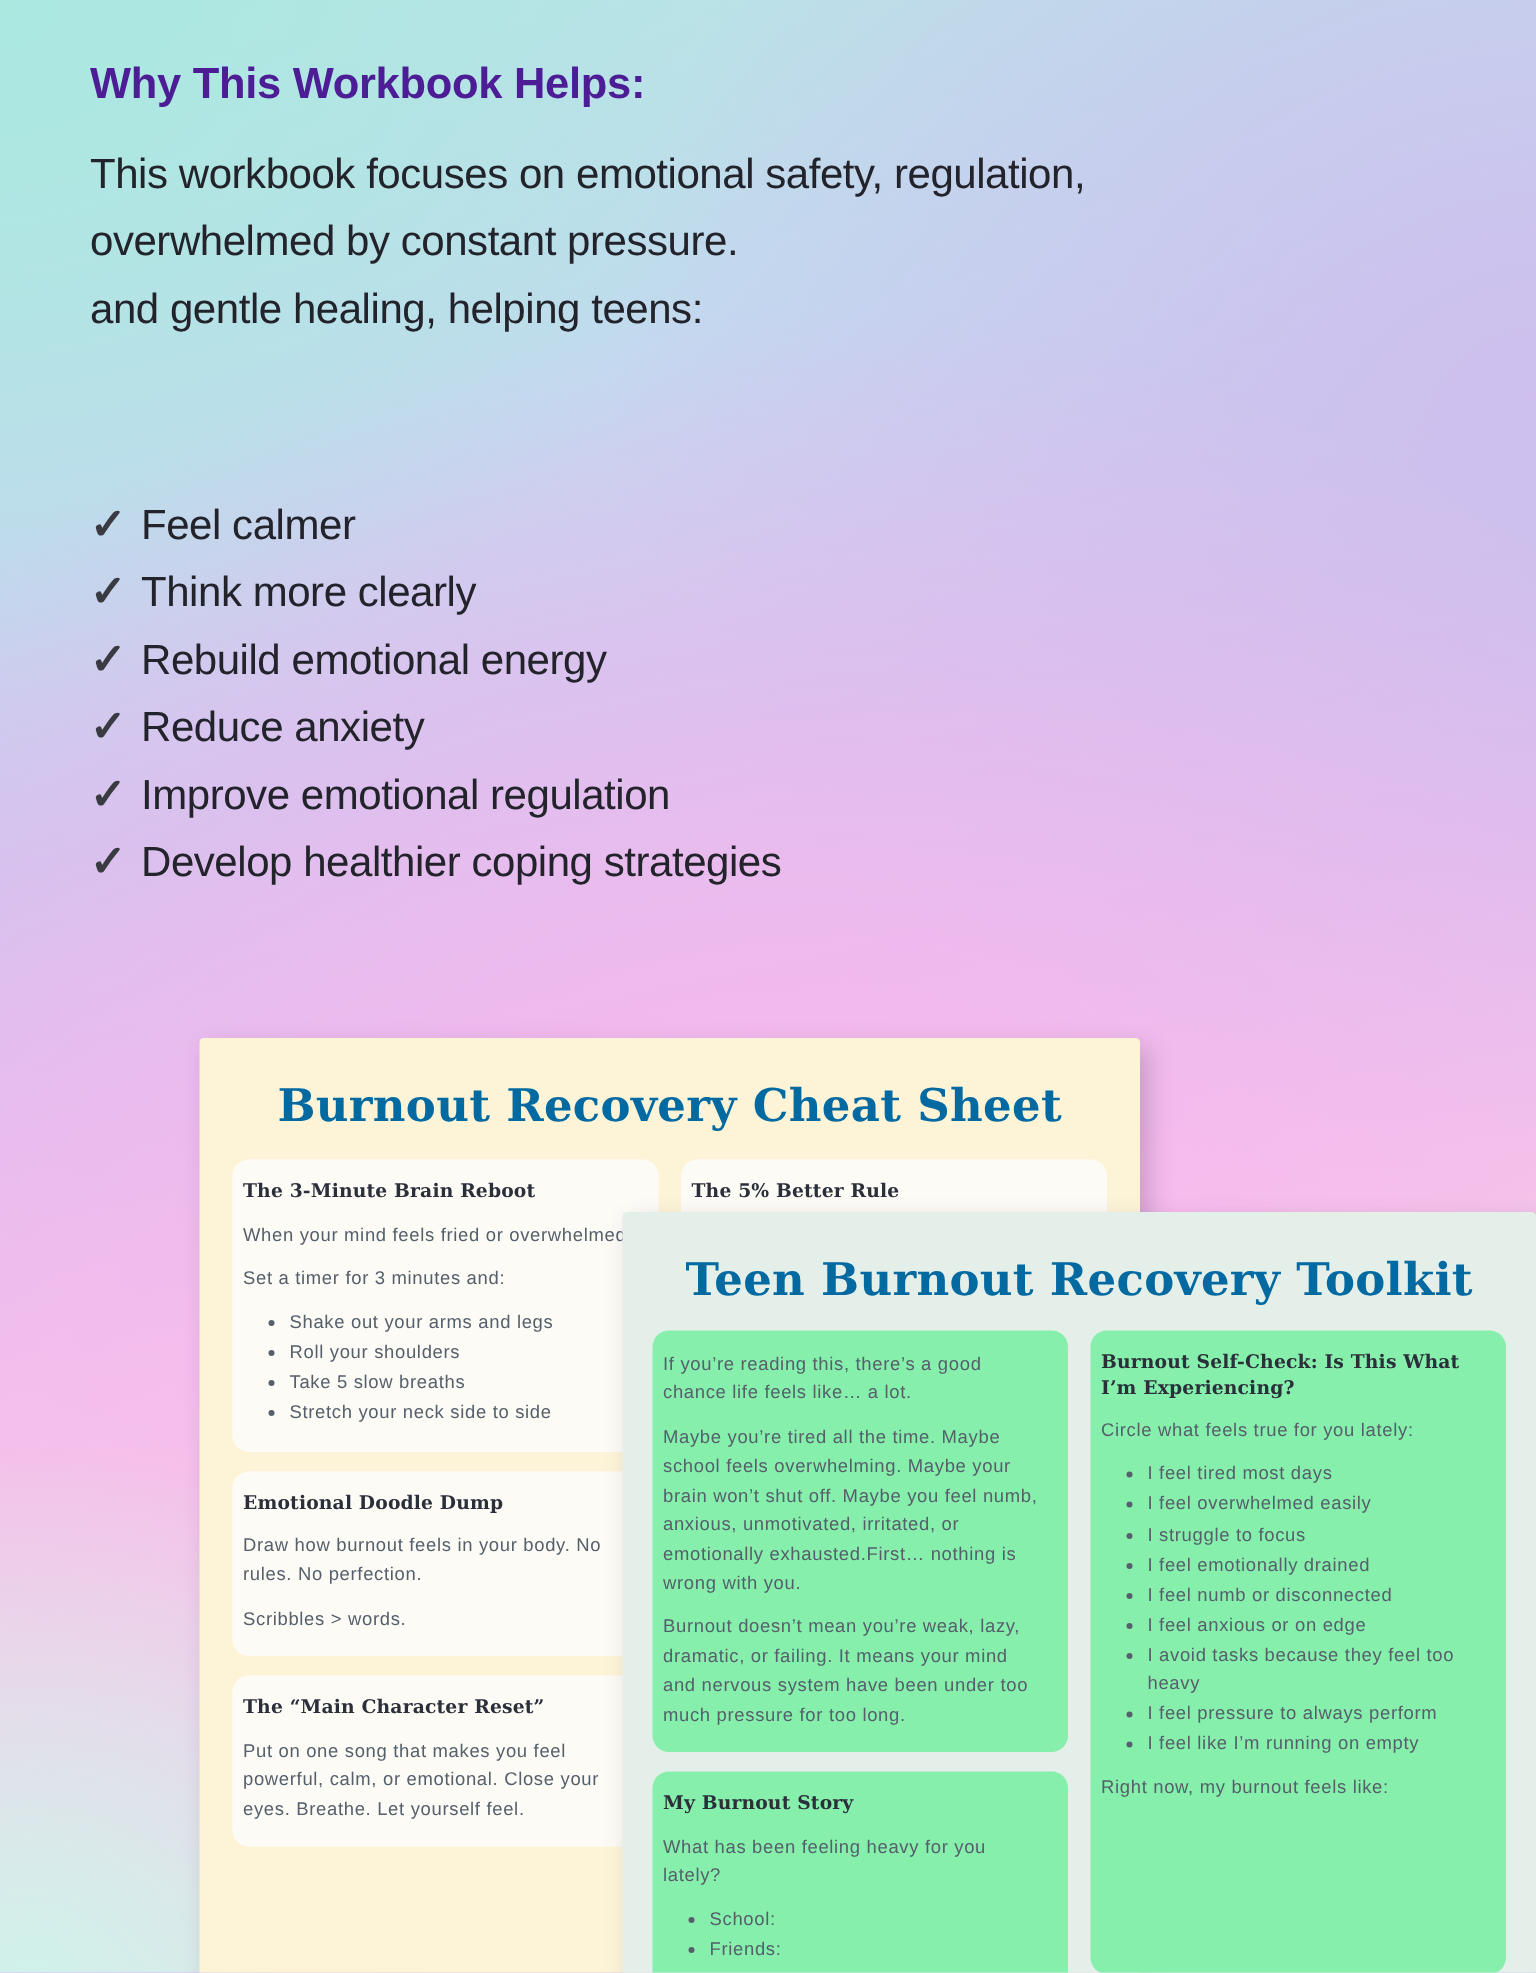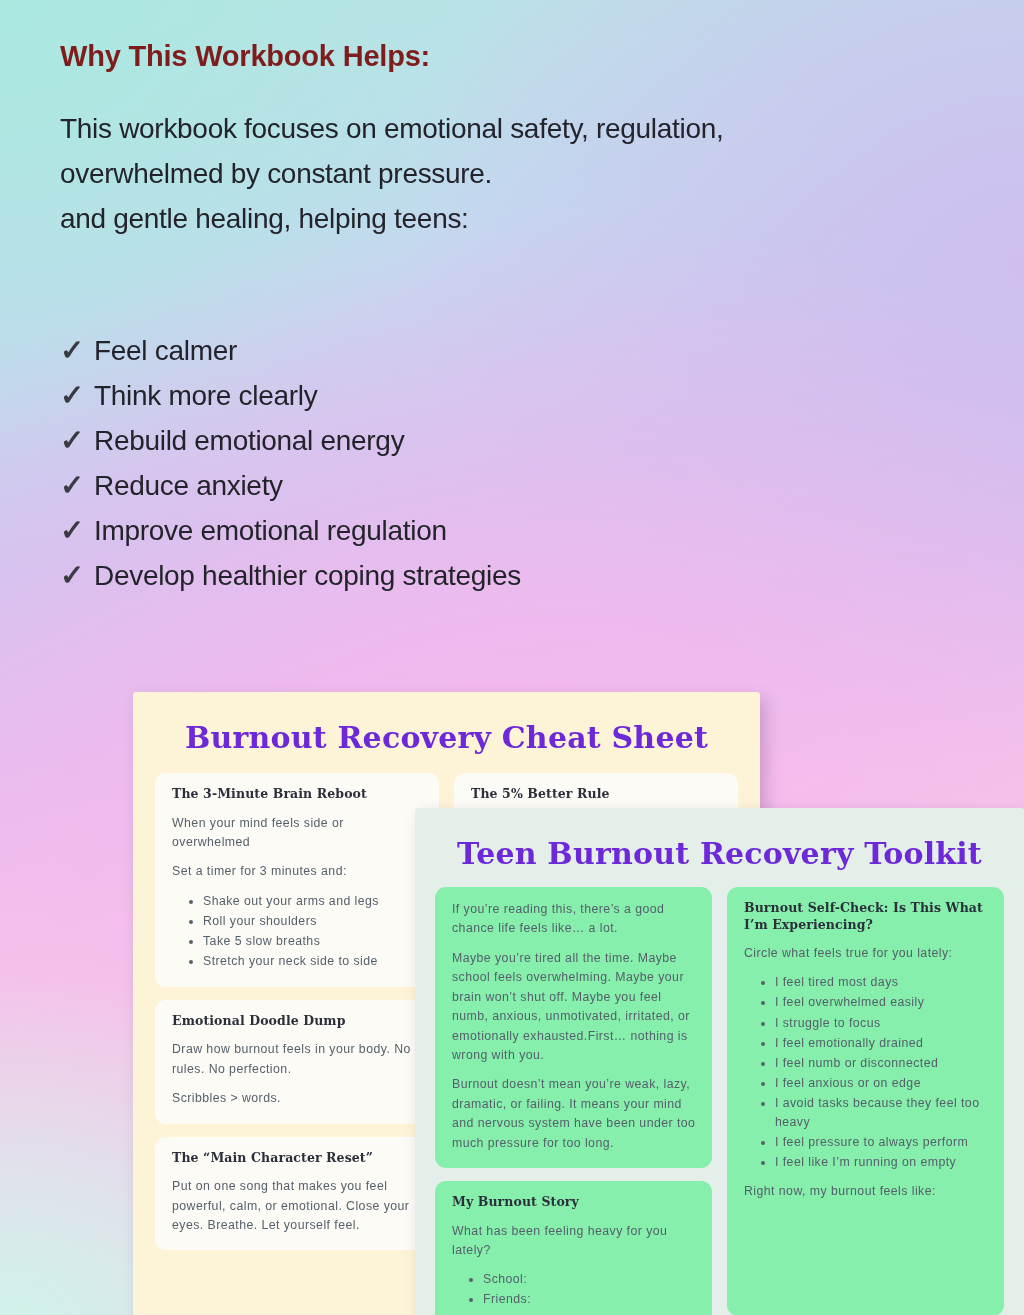--- a/index.html
+++ b/index.html
@@ -34,23 +34,23 @@
   #headline-block {
     position: absolute;
     left: 60px;
     top: 40px;
     width: 900px;
   }
 
   #page-title {
     font-size: 29px;
     font-weight: 700;
-    color: #7f1d1d;
+    color: #4c1d95;
     letter-spacing: -0.2px;
-    margin-bottom: 33px;
+    margin-bottom: 20px;
   }
 
   .intro-line {
     font-size: 28px;
     line-height: 45px;
     color: #23232b;
     font-weight: 400;
     letter-spacing: -0.3px;
   }
 
@@ -110,38 +110,38 @@
     height: 560px;
     background: #e4efe9;
     padding: 16px 20px 0 20px;
     z-index: 2;
   }
 
   .doc-title {
     text-align: center;
     font-family: "DejaVu Serif", "Liberation Serif", serif;
     font-weight: 700;
-    color: #6d28d9;
+    color: #0369a1;
     letter-spacing: 0.2px;
   }
 
   #cheatsheet-title { font-size: 30px; margin: 10px 0 18px 0; }
   #toolkit-title    { font-size: 30px; margin: 12px 0 16px 0; }
 
   .doc-columns {
     display: flex;
     gap: 15px;
     align-items: flex-start;
   }
   .doc-col { flex: 1; display: flex; flex-direction: column; gap: 13px; }
 
   .doc-box {
     background: #fdfbf6;
     border-radius: 11px;
-    padding: 13px 15px 15px 17px;
+    padding: 13px 15px 15px 7px;
   }
   #toolkit-card .doc-box { background: #86efac; }
 
   .box-title {
     font-family: "DejaVu Serif", "Liberation Serif", serif;
     font-weight: 700;
     font-size: 12.5px;
     color: #2a2f3a;
     line-height: 1.32;
     margin-bottom: 11px;
@@ -212,21 +212,21 @@
     <span class="benefit-label">Develop healthier coping strategies</span>
   </li>
 </ul>
 
 <div id="cheatsheet-card" class="doc-card">
   <div id="cheatsheet-title" class="doc-title">Burnout Recovery Cheat Sheet</div>
   <div class="doc-columns">
     <div class="doc-col">
         <div class="doc-box">
           <div class="box-title">The 3-Minute Brain Reboot</div>
-          <p class="box-text">When your mind feels side or overwhelmed</p>
+          <p class="box-text">When your mind feels fried or overwhelmed</p>
           <p class="box-text">Set a timer for 3 minutes and:</p>
           <ul class="box-list">
             <li>Shake out your arms and legs</li>
             <li>Roll your shoulders</li>
             <li>Take 5 slow breaths</li>
             <li>Stretch your neck side to side</li>
           </ul>
         </div>
         <div class="doc-box">
           <div class="box-title">Emotional Doodle Dump</div>

